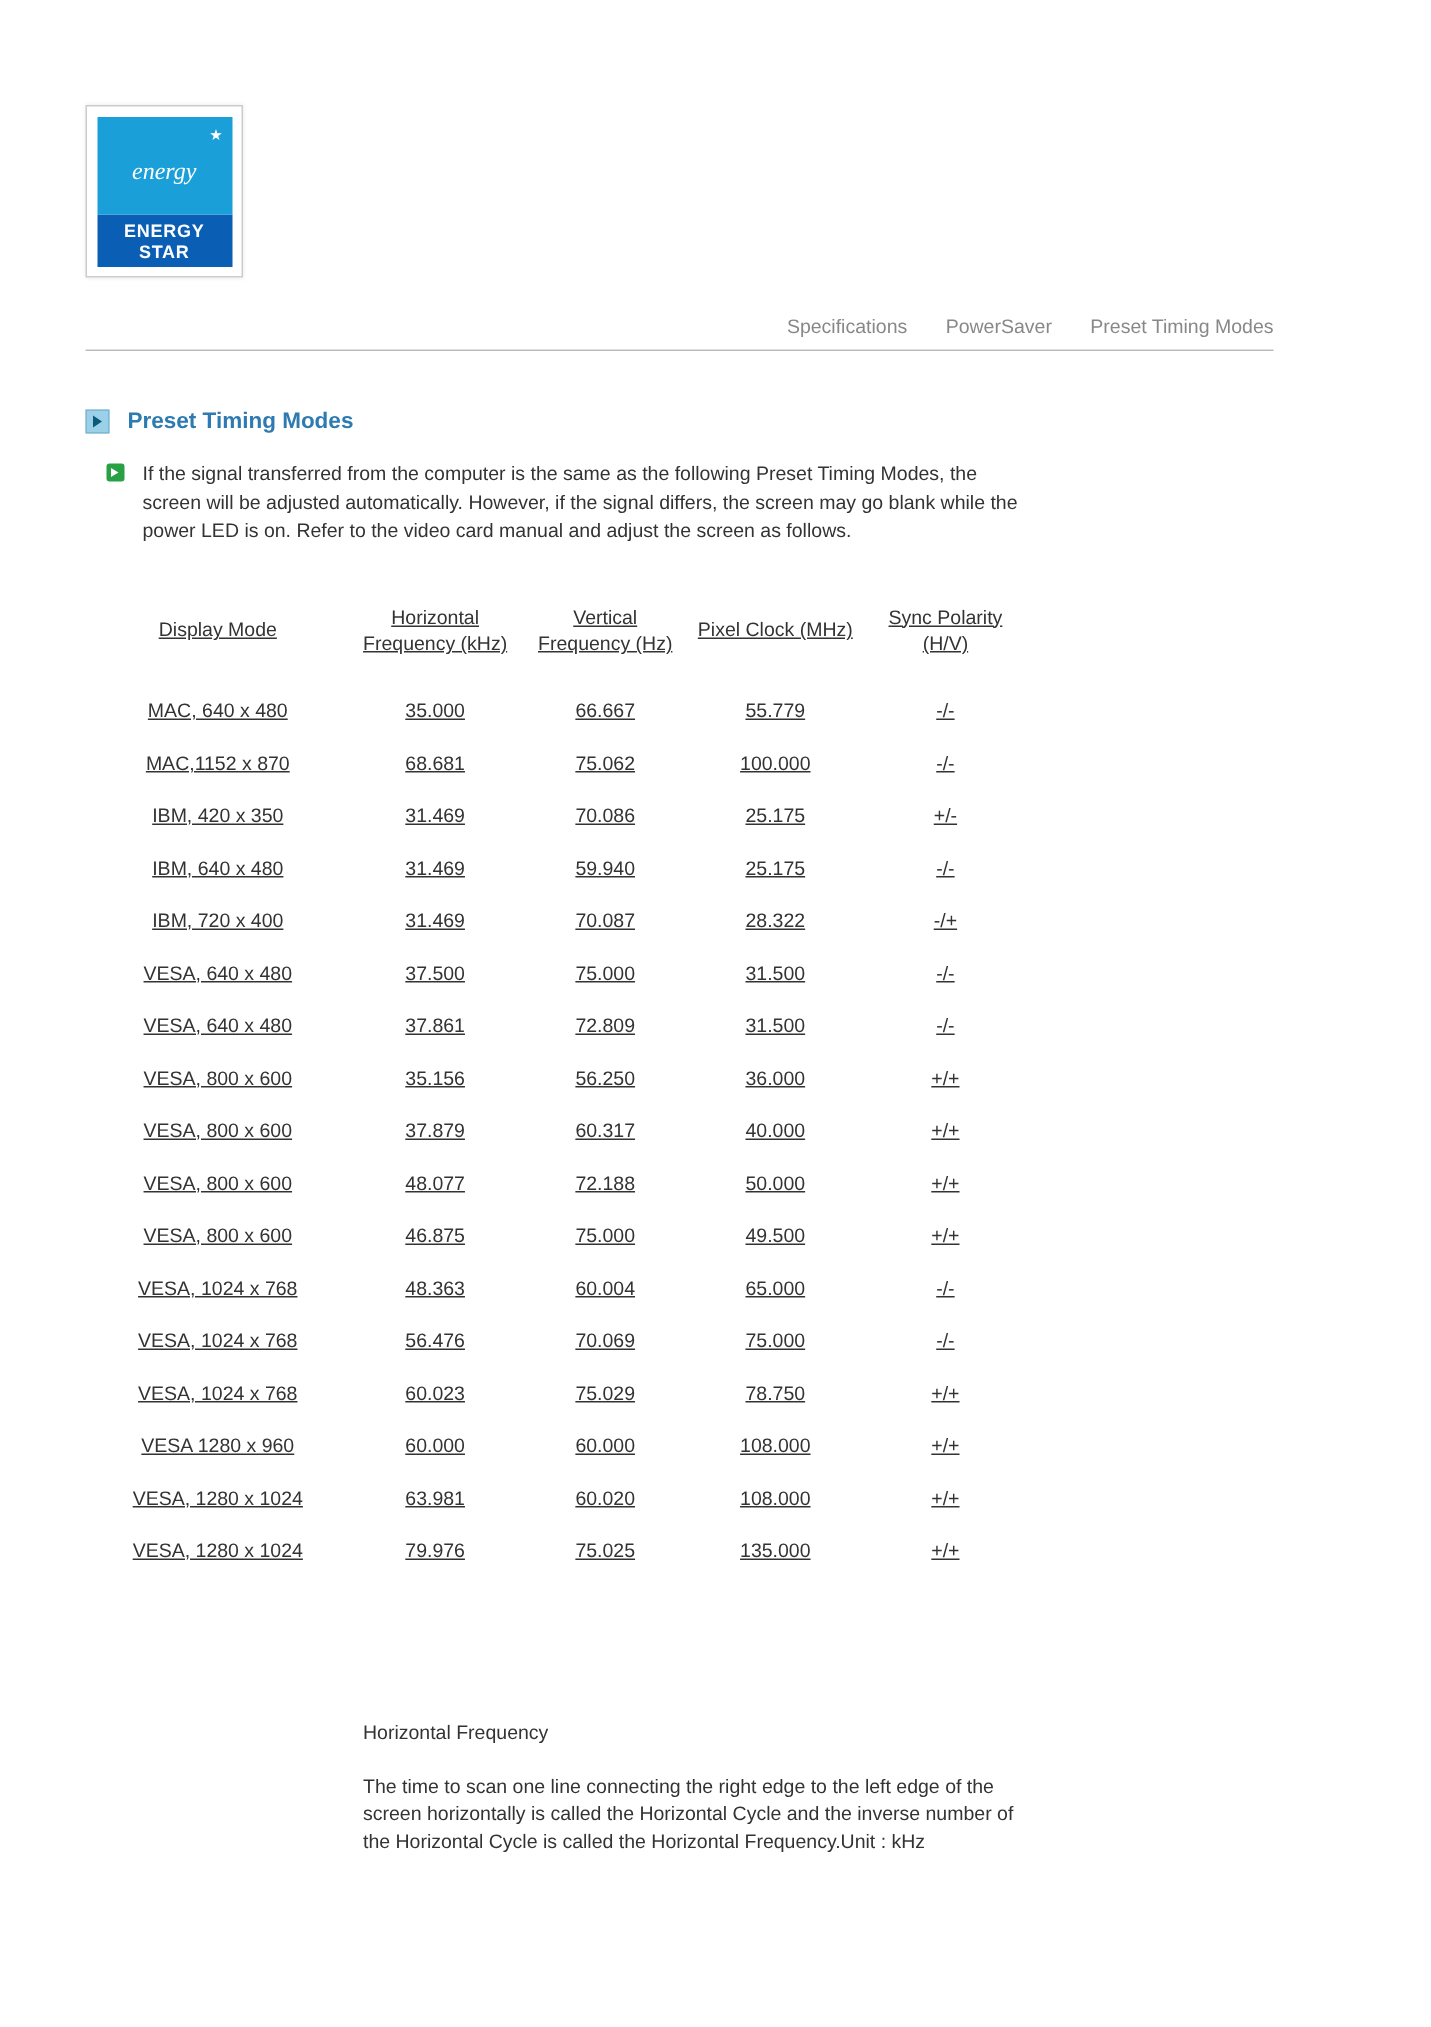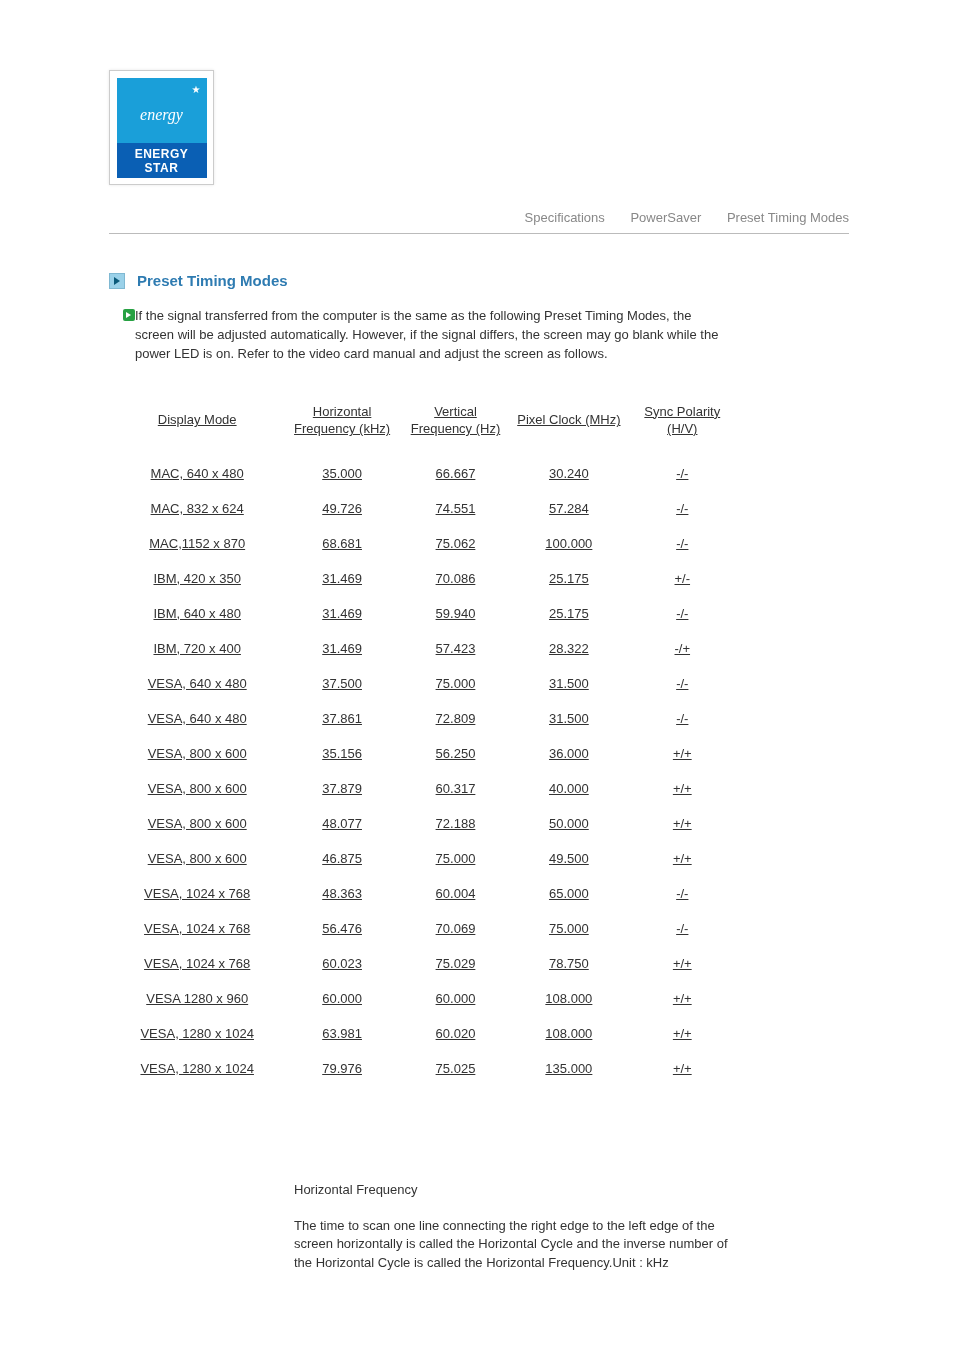--- a/index.html
+++ b/index.html
@@ -4,21 +4,21 @@
 <style>
   * { margin: 0; padding: 0; box-sizing: border-box; }
   body {
     font-family: Arial, Helvetica, sans-serif;
     font-size: 13px;
     color: #333;
     background: #fff;
     width: 954px;
   }
   .page {
-    padding: 70px 105px 60px 109px;
+    padding: 70px 105px 60px 57px;
   }
   .logo-block {
     width: 105px;
     height: 115px;
     position: relative;
   }
   .logo-box {
     width: 100%;
     height: 100%;
     border: 1px solid #ccc;
@@ -109,20 +109,21 @@
     border-top: 4px solid transparent;
     border-bottom: 4px solid transparent;
   }
   .section-header h2 {
     color: #2e7bb1;
     font-size: 15px;
     font-weight: bold;
   }
   .intro {
     display: flex;
+    gap: 12px;
     margin-top: 18px;
     margin-left: 14px;
   }
   .bullet {
     width: 12px;
     height: 12px;
     background: #27a143;
     border-radius: 2px;
     flex-shrink: 0;
     position: relative;
@@ -220,28 +221,21 @@
           <th>Vertical Frequency (Hz)</th>
           <th>Pixel Clock (MHz)</th>
           <th>Sync Polarity (H/V)</th>
         </tr>
       </thead>
       <tbody id="timing-body">
           <tr>
             <td>MAC, 640 x 480</td>
             <td>35.000</td>
             <td>66.667</td>
-            <td>30.240</td>
-            <td>-/-</td>
-          </tr>
-          <tr>
-            <td>MAC, 832 x 624</td>
-            <td>49.726</td>
-            <td>74.551</td>
-            <td>57.284</td>
+            <td>55.779</td>
             <td>-/-</td>
           </tr>
           <tr>
             <td>MAC,1152 x 870</td>
             <td>68.681</td>
             <td>75.062</td>
             <td>100.000</td>
             <td>-/-</td>
           </tr>
           <tr>
@@ -254,21 +248,21 @@
           <tr>
             <td>IBM, 640 x 480</td>
             <td>31.469</td>
             <td>59.940</td>
             <td>25.175</td>
             <td>-/-</td>
           </tr>
           <tr>
             <td>IBM, 720 x 400</td>
             <td>31.469</td>
-            <td>57.423</td>
+            <td>70.087</td>
             <td>28.322</td>
             <td>-/+</td>
           </tr>
           <tr>
             <td>VESA, 640 x 480</td>
             <td>37.500</td>
             <td>75.000</td>
             <td>31.500</td>
             <td>-/-</td>
           </tr>

